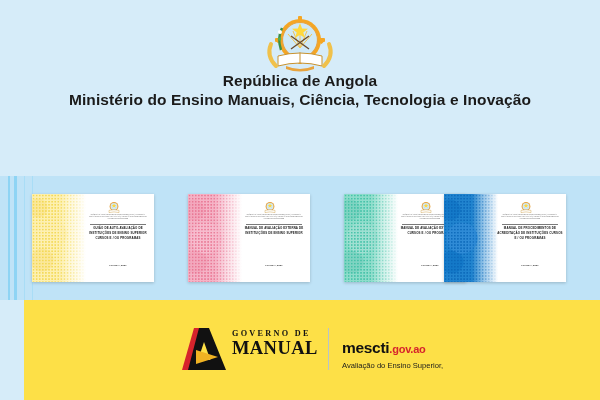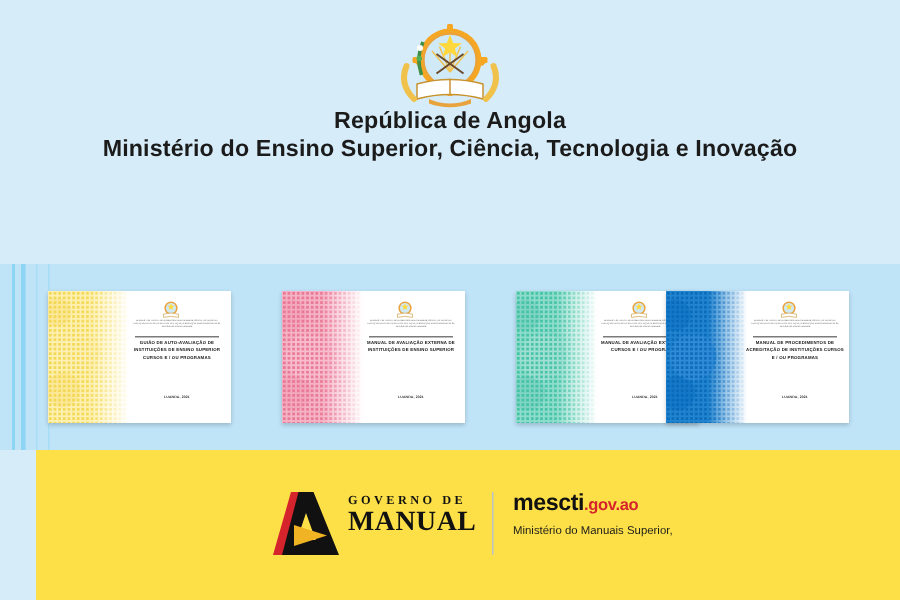--- a/index.html
+++ b/index.html
@@ -118,21 +118,21 @@
   #gov-small {
     font-family:"Liberation Serif", serif; font-size:8.2px; font-weight:bold;
     letter-spacing:2.3px; color:#111; line-height:1;
   }
   #gov-big {
     font-family:"Liberation Serif", serif; font-size:18.5px; font-weight:bold;
     letter-spacing:.4px; color:#111; line-height:1.05; margin-top:1px;
   }
   #divider { position:absolute; left:148px; top:4px; width:1px; height:42px; background:#b9c3c9; }
 
-  #mescti-block { position:absolute; left:162px; top:4px; width:130px; }
+  #mescti-block { position:absolute; left:162px; top:16px; width:130px; }
   #mescti-line1 { line-height:1; }
   #mescti-name { font-size:15.5px; font-weight:bold; color:#111; letter-spacing:-.3px; }
   #mescti-tld { font-size:11px; font-weight:bold; color:#d6242c; letter-spacing:-.2px; }
   #mescti-sub { margin-top:4px; font-size:7.6px; color:#1b1b1b; line-height:1.45; }
 </style>
 </head>
 <body>
 
 <div id="header">
 
@@ -175,21 +175,21 @@
 
       <path d="M9 30 Q4 42 14 52" stroke="#f0c14b" stroke-width="4" fill="none" stroke-linecap="round"></path>
       <path d="M67 30 Q72 42 62 52" stroke="#f0c14b" stroke-width="4" fill="none" stroke-linecap="round"></path>
 
       <path d="M24 52 Q38 58 52 52 L52 55 Q38 60 24 55 Z" fill="#e8a33d"></path>
     </svg>
   </div>
 
   <div id="country-line">República de Angola</div>
 
-  <div id="ministry-line">Ministério do Ensino Superior, Ciência, Tecnologia e Inovação</div>
+  <div id="ministry-line">Ministério do Ensino Manuais, Ciência, Tecnologia e Inovação</div>
 
 </div>
 
 <div id="band">
   <div class="stripe s1"></div>
   <div class="stripe s2"></div>
   <div class="stripe s3"></div>
   <div class="stripe s4"></div>
 </div>
 
@@ -285,18 +285,18 @@
       <div id="gov-big">MANUAL</div>
     </div>
 
     <div id="divider"></div>
 
     <div id="mescti-block">
       <div id="mescti-line1">
         <span id="mescti-name">mescti</span><span id="mescti-tld">.gov.ao</span>
       </div>
       <div id="mescti-sub">
-        <div>Ministério do Manuais Superior,</div>
+        <div>Avaliação do Ensino Superior,</div>
       </div>
     </div>
 
   </div>
 </div>
 
 </body></html>

